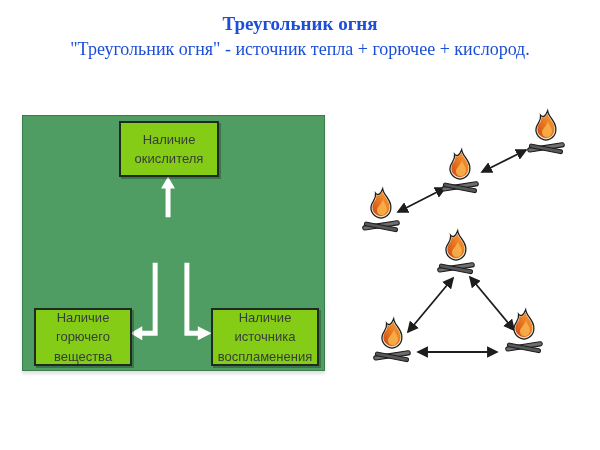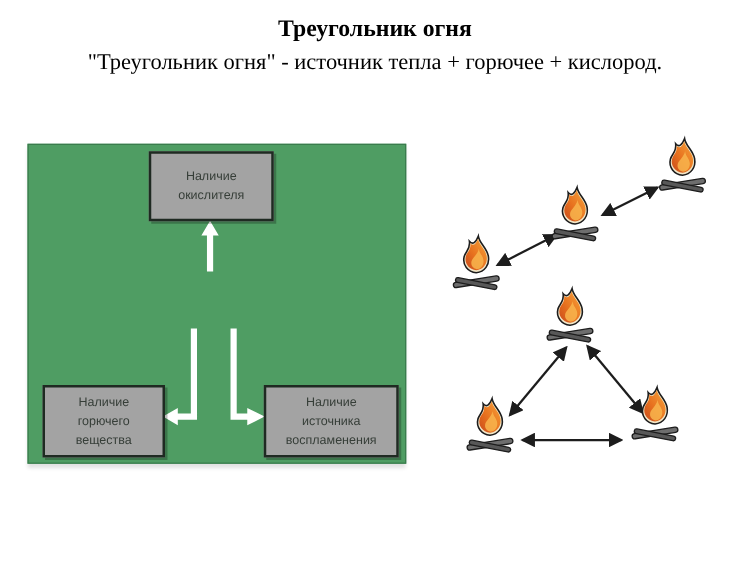--- a/index.html
+++ b/index.html
@@ -2,36 +2,36 @@
 <html><head>
 <meta charset="utf-8">
 <style>
   html,body{margin:0;padding:0;}
   body{
     width:600px;height:450px;position:relative;overflow:hidden;
     background:#ffffff;font-family:"Liberation Sans",sans-serif;
   }
   .header{
     position:absolute;left:0;top:12px;width:600px;text-align:center;
-    font-family:"Liberation Serif",serif;color:#000000;
+    font-family:"Liberation Serif",serif;color:#1d4ed8;
   }
   .title{font-size:19px;font-weight:bold;margin:0;line-height:1.25;}
   .subtitle{font-size:18px;margin:2px 0 0 0;line-height:1.25;}
 
   .panel{
     position:absolute;left:22px;top:115px;width:303px;height:256px;
     background:#4f9d63;border:1px solid #3a7c4d;box-sizing:border-box;
     box-shadow:0 3px 3px rgba(0,0,0,0.12);
   }
   .panel-arrows{position:absolute;left:0;top:0;width:100%;height:100%;}
   .dbox{
     position:absolute;box-sizing:border-box;
-    background:#a3a3a3;border:2px solid #1f2a22;
+    background:#84cc16;border:2px solid #1f2a22;
     display:flex;align-items:center;justify-content:center;
-    font-size:10px;line-height:1.5;color:#363e38;text-align:center;
+    font-size:13px;line-height:1.5;color:#363e38;text-align:center;
     white-space:pre-line;box-shadow:2px 2px 0 rgba(0,0,0,0.25);
   }
   .dbox.top{left:96px;top:5px;width:100px;height:56px;}
   .dbox.left{left:11px;top:192px;width:98px;height:58px;}
   .dbox.right{left:188px;top:192px;width:108px;height:58px;}
   .dbox.center{
     left:18px;top:102px;width:259px;height:46px;background:#ffffff;
     color:#c62828;font-weight:bold;font-size:11.5px;line-height:1.4;
     letter-spacing:0.4px;
   }

